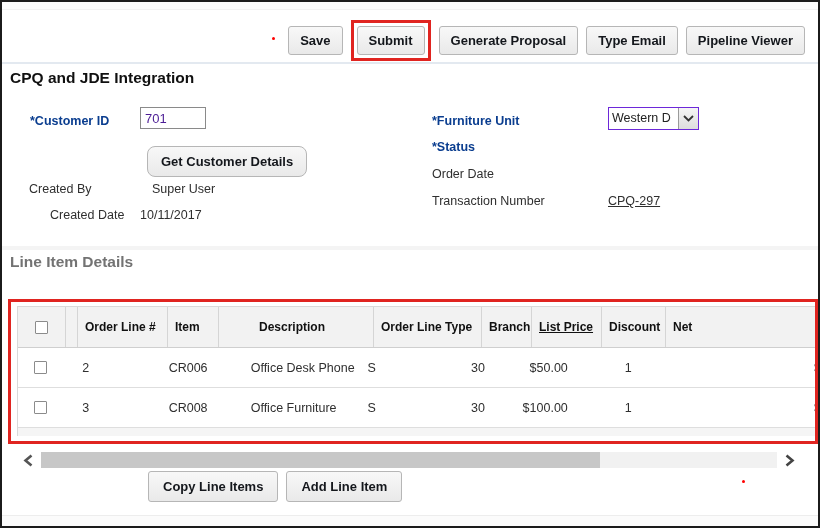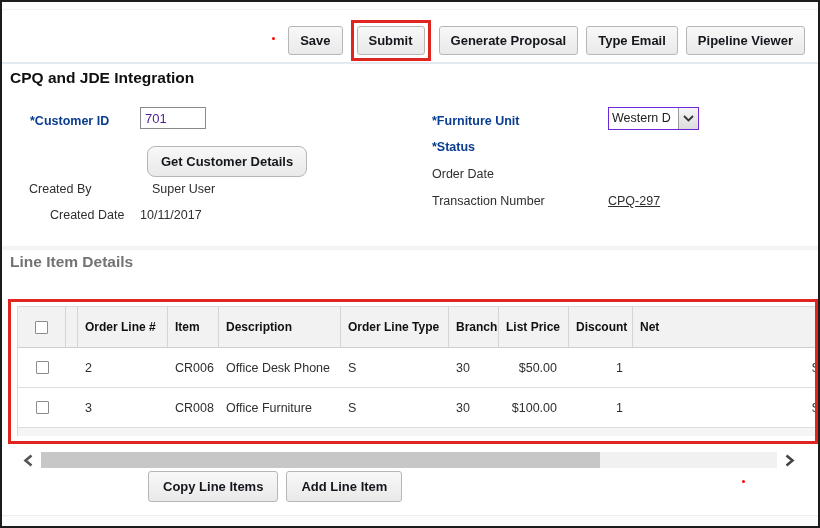--- a/index.html
+++ b/index.html
@@ -62,25 +62,25 @@
   .thead{display:flex;height:42px;background:var(--header-bg);border-top:1px solid var(--grid-line);border-bottom:1px solid #cfcfcf;}
   .thead .cell{border-right:1px solid #d5d5d5;display:flex;align-items:center;
     font-size:12px;font-weight:bold;color:#111;white-space:nowrap;padding-left:7px;}
   .trow{display:flex;height:40px;background:#fff;border-bottom:1px solid #dedede;}
   .trow .cell{display:flex;align-items:center;font-size:12.5px;color:var(--text);white-space:nowrap;padding-left:7px;overflow:hidden;}
   .tfoot{height:8px;background:#f5f5f5;}
   .c-cb{width:48px;justify-content:center;padding-left:0 !important;}
   .c-sp{width:12px;padding-left:0 !important;}
   .c-ol{width:90px;}
   .c-it{width:51px;}
-  .c-de{width:122px;}
+  .c-de{width:122px;margin-left:33px;}
   .c-olt{width:108px;}
   .c-br{width:50px;}
   .c-lp{width:70px;justify-content:flex-end;padding-right:12px;}
-  .thead .c-lp{justify-content:flex-start;padding-right:12px;}
+  .thead .c-lp{justify-content:flex-start;padding-right:12px;text-decoration:underline;}
   .c-qt{width:64px;justify-content:flex-end;padding-right:10px;}
   .thead .c-qt{justify-content:flex-start;padding-right:0;}
   .c-di{width:64px;}
   .c-dt{width:99px;}
   .c-ne{width:62px;padding-left:16px !important;}
   .thead .c-ne{padding-left:7px !important;border-right:none;}
   .cbx{width:13px;height:13px;border:1.5px solid #8b8b8b;background:#fff;border-radius:1px;cursor:pointer;}
 
   
   .hscroll{left:13px;top:449px;width:788px;height:18px;display:flex;align-items:center;}

